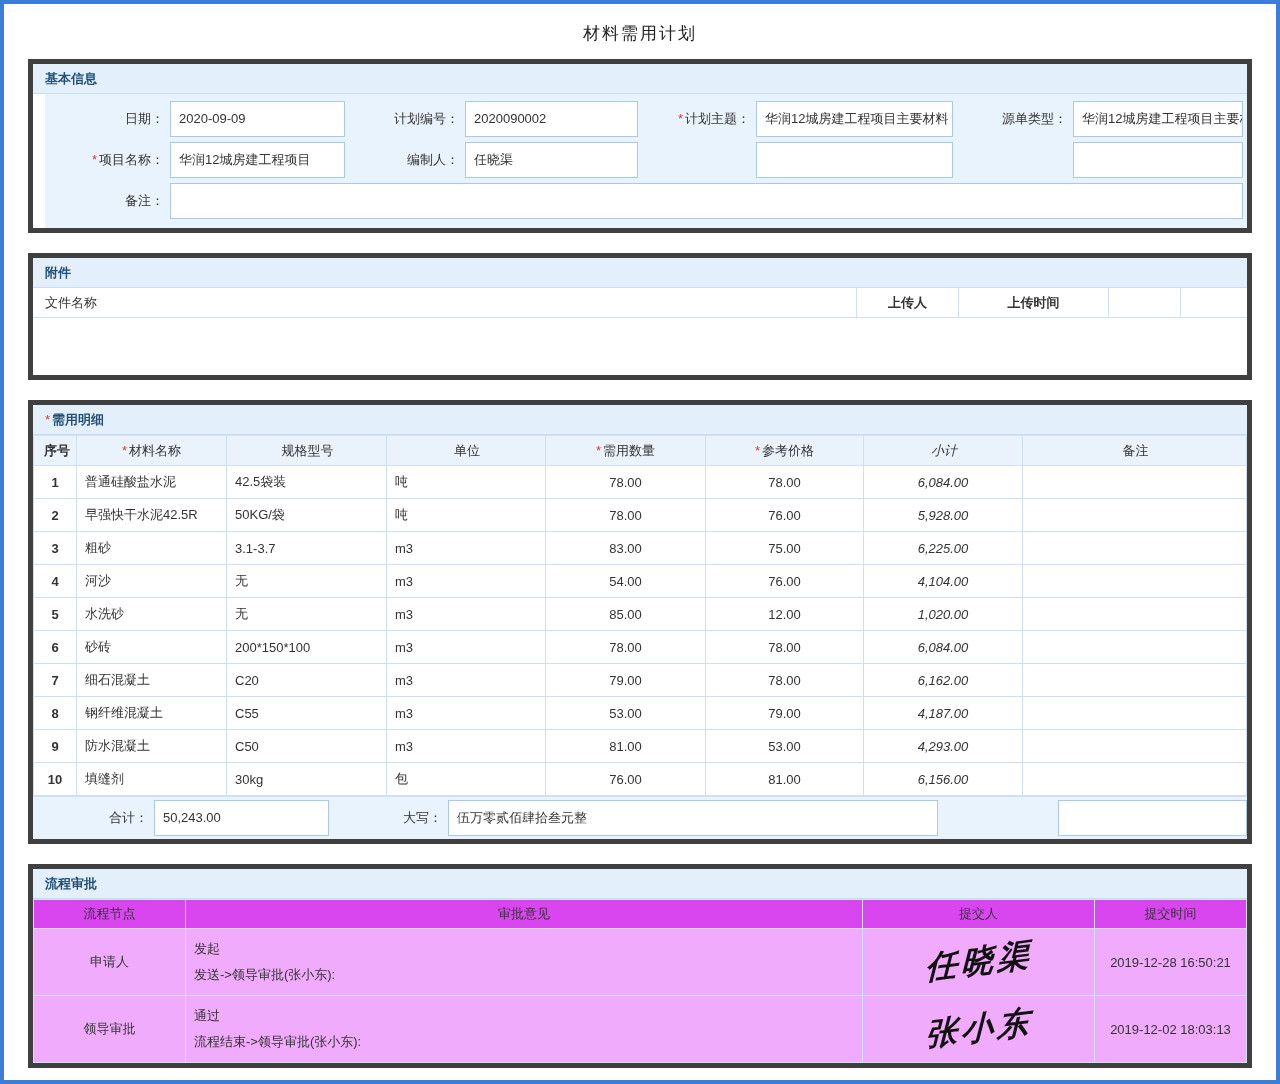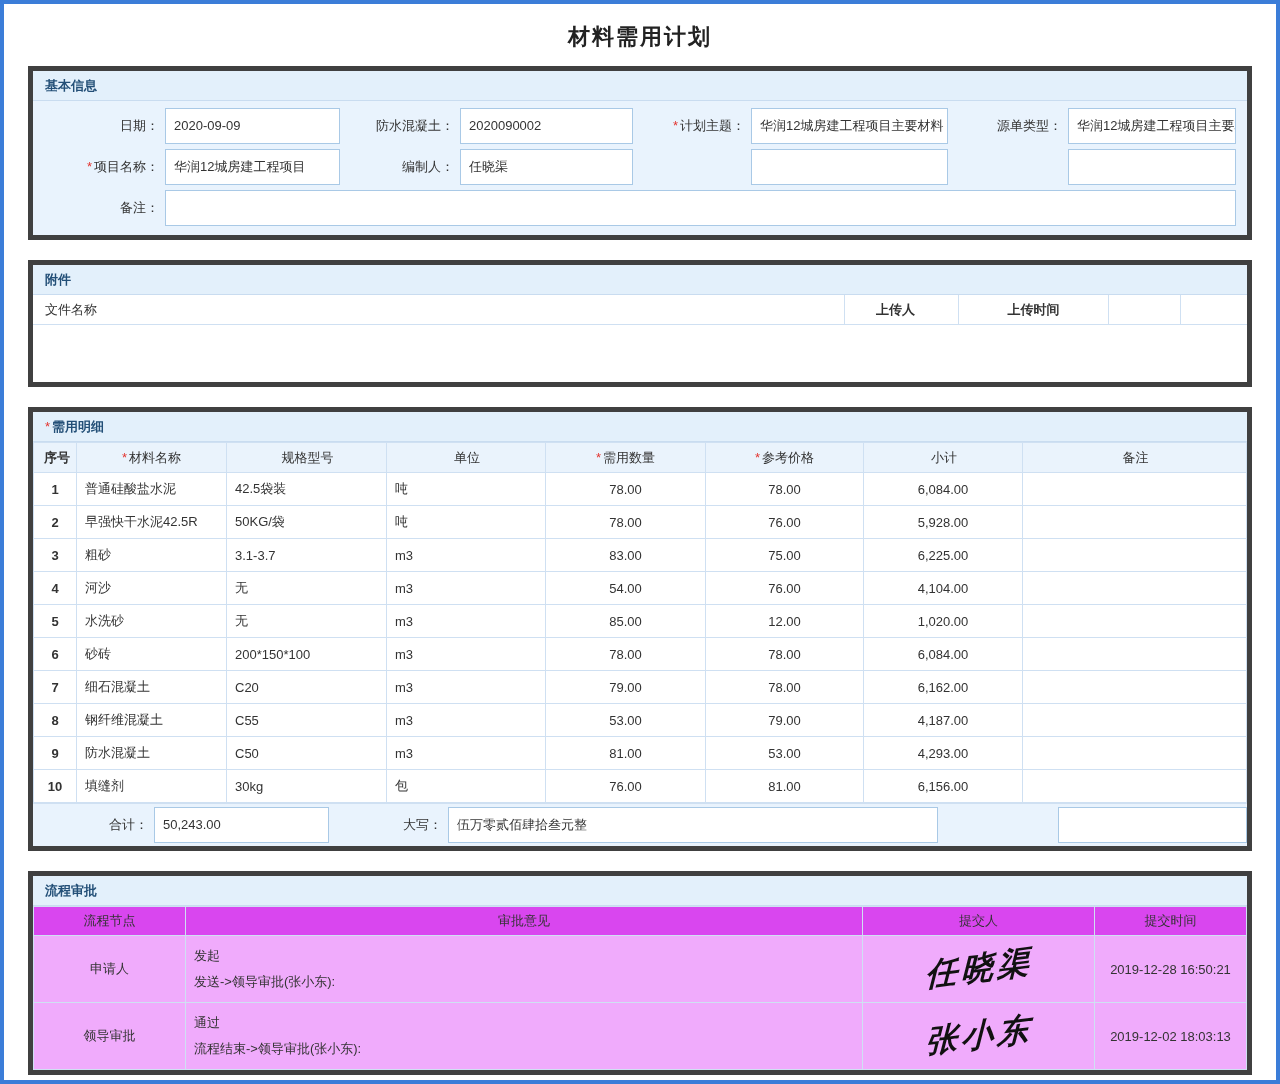--- a/index.html
+++ b/index.html
@@ -12,22 +12,22 @@
   }
   .frame {
     width:1280px; height:1084px;
     border:4px solid #3b7dd8;
     background:#fff;
     padding:0 24px 6px;
     overflow:hidden;
   }
   .page-title {
     text-align:center;
-    font-size:22px;
-    font-weight:bold;
+    font-size:17px;
+    font-weight:normal;
     color:#222;
     padding:18px 0 14px;
     letter-spacing:2px;
   }
   .panel {
     border:5px solid #404040;
     margin-bottom:20px;
     background:#fff;
   }
   .section-bar {
@@ -38,65 +38,66 @@
     font-weight:bold;
     color:#234f77;
     font-size:13px;
   }
   .star { color:#e3342f; margin-right:2px; font-weight:normal; }
   
   .bi-grid {
     display:grid;
     grid-template-columns:121px 175px 120px 173px 118px 197px 120px 1fr;
     row-gap:5px;
-    padding:7px 11px 9px;
+    padding:7px 4px 9px;
     background:#e9f3fd;
     align-items:center;
+    margin-left:12px;
   }
   .bi-label {
     text-align:right;
     padding-right:6px;
     height:34px; line-height:34px;
     white-space:nowrap;
   }
   .vbox {
     background:#fff;
     border:1px solid #a9c9e6;
     height:36px; line-height:34px;
     padding:0 8px;
     overflow:hidden;
     white-space:nowrap;
   }
   .span-rest { grid-column:2 / -1; }
   
   .att-head { display:flex; height:30px; border-bottom:1px solid #cfe0f2; align-items:center; }
   .att-name { flex:1; padding-left:12px; }
   .att-cell { width:102px; text-align:center; border-left:1px solid #cfe0f2; height:30px; line-height:30px; font-weight:bold; }
-  .att-cell.w150 { width:150px;margin-left:12px; }
+  .att-cell.w150 { width:150px; }
   .att-cell.w72 { width:72px; font-weight:normal; }
   .att-cell.w67 { width:67px; font-weight:normal; }
   .att-empty { height:57px; }
   
   table { border-collapse:collapse; width:100%; table-layout:fixed; }
   .detail-table th, .detail-table td {
     border:1px solid #cfe0f2;
     height:33px;
     padding:0 8px;
     font-weight:normal;
     overflow:hidden; white-space:nowrap;
   }
   .detail-table th { background:#eaf3fc; height:30px; text-align:center; }
   .detail-table td { background:#fff; }
   .detail-table .c-no  { width:43px;  text-align:center;font-weight:bold; }
   .detail-table .c-name{ width:150px; text-align:left; }
   .detail-table .c-spec{ width:160px; text-align:left; }
   .detail-table .c-unit{ width:159px; text-align:left; }
   .detail-table .c-qty { width:160px; text-align:center;margin-top:8px; }
   .detail-table .c-prc { width:158px; text-align:center; }
-  .detail-table .c-sub { width:159px; text-align:center; }
+  .detail-table .c-sub { width:159px; text-align:center;font-style:italic; }
   .detail-table .c-rmk { text-align:left; }
   .detail-table thead .c-name, .detail-table thead .c-spec,
   .detail-table thead .c-unit, .detail-table thead .c-rmk { text-align:center; }
   
   .detail-footer {
     display:grid;
     grid-template-columns:121px 175px 119px 490px 120px 1fr;
     background:#e9f3fd;
     padding:3px 0;
     align-items:center;
@@ -148,21 +149,21 @@
   <div class="page-title">材料需用计划</div>
 
   <section class="panel">
     <div class="section-bar">
       <span>基本信息</span>
     </div>
     <div class="bi-grid">
 
       <div class="bi-label"><span>日期：</span></div>
       <div class="vbox">2020-09-09</div>
-      <div class="bi-label"><span>防水混凝土：</span></div>
+      <div class="bi-label"><span>计划编号：</span></div>
       <div class="vbox">2020090002</div>
       <div class="bi-label"><span class="star">*</span><span>计划主题：</span></div>
       <div class="vbox">华润12城房建工程项目主要材料</div>
       <div class="bi-label"><span>源单类型：</span></div>
       <div class="vbox">华润12城房建工程项目主要材料</div>
 
       <div class="bi-label"><span class="star">*</span><span>项目名称：</span></div>
       <div class="vbox">华润12城房建工程项目</div>
       <div class="bi-label"><span>编制人：</span></div>
       <div class="vbox">任晓渠</div>

